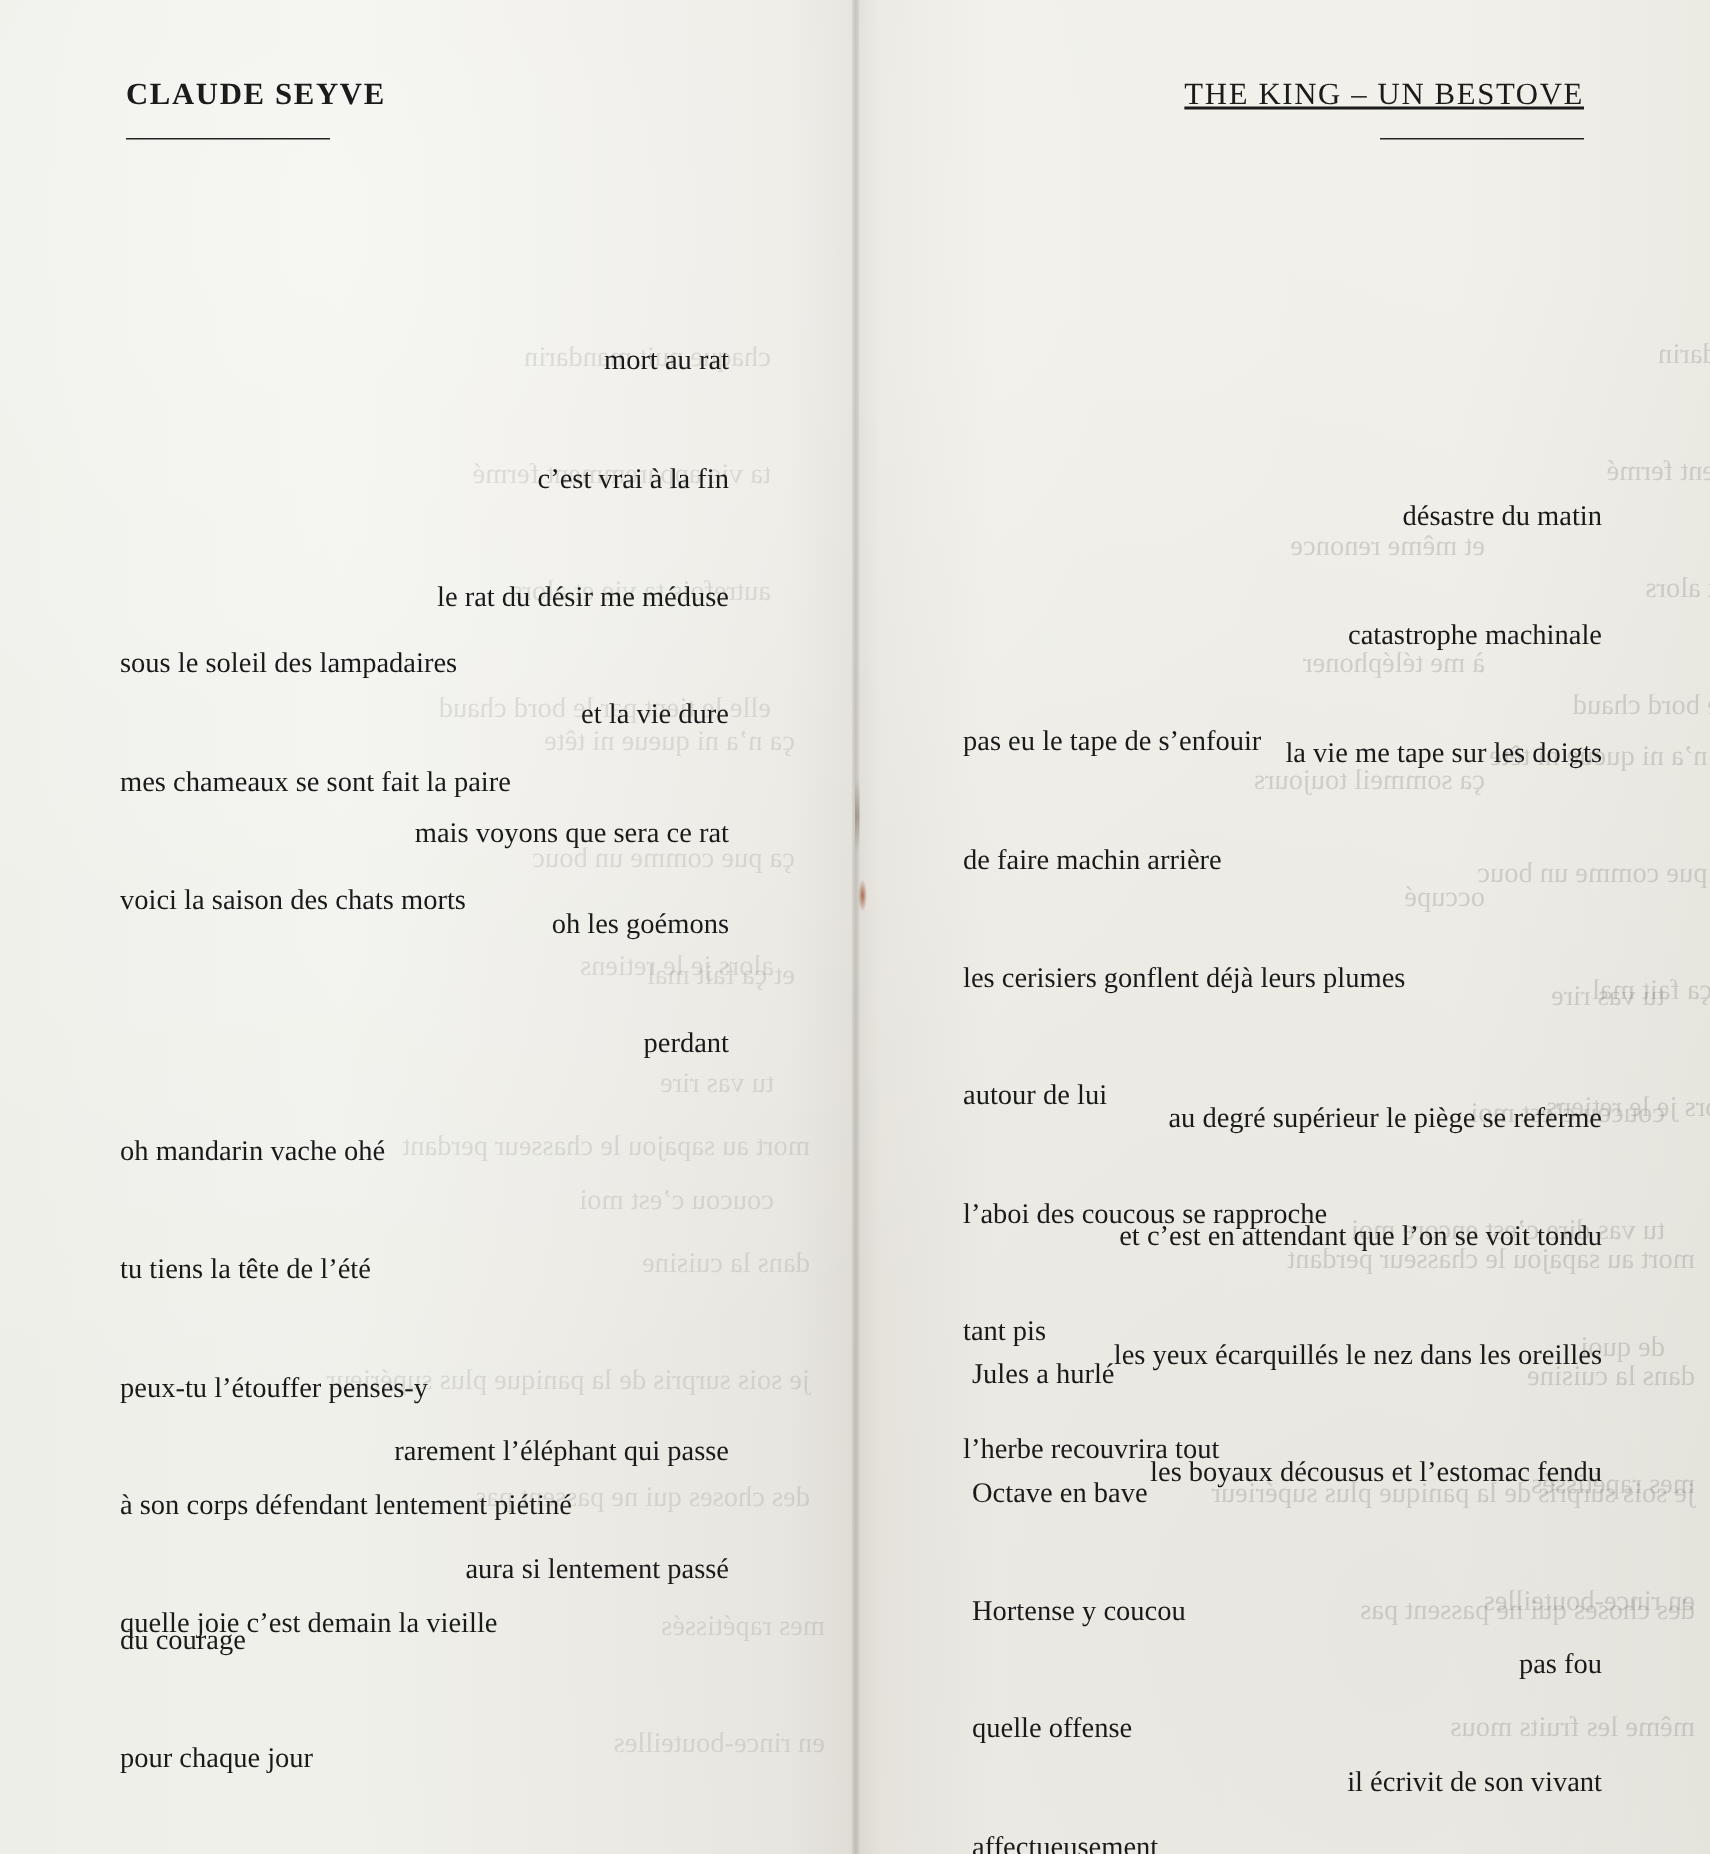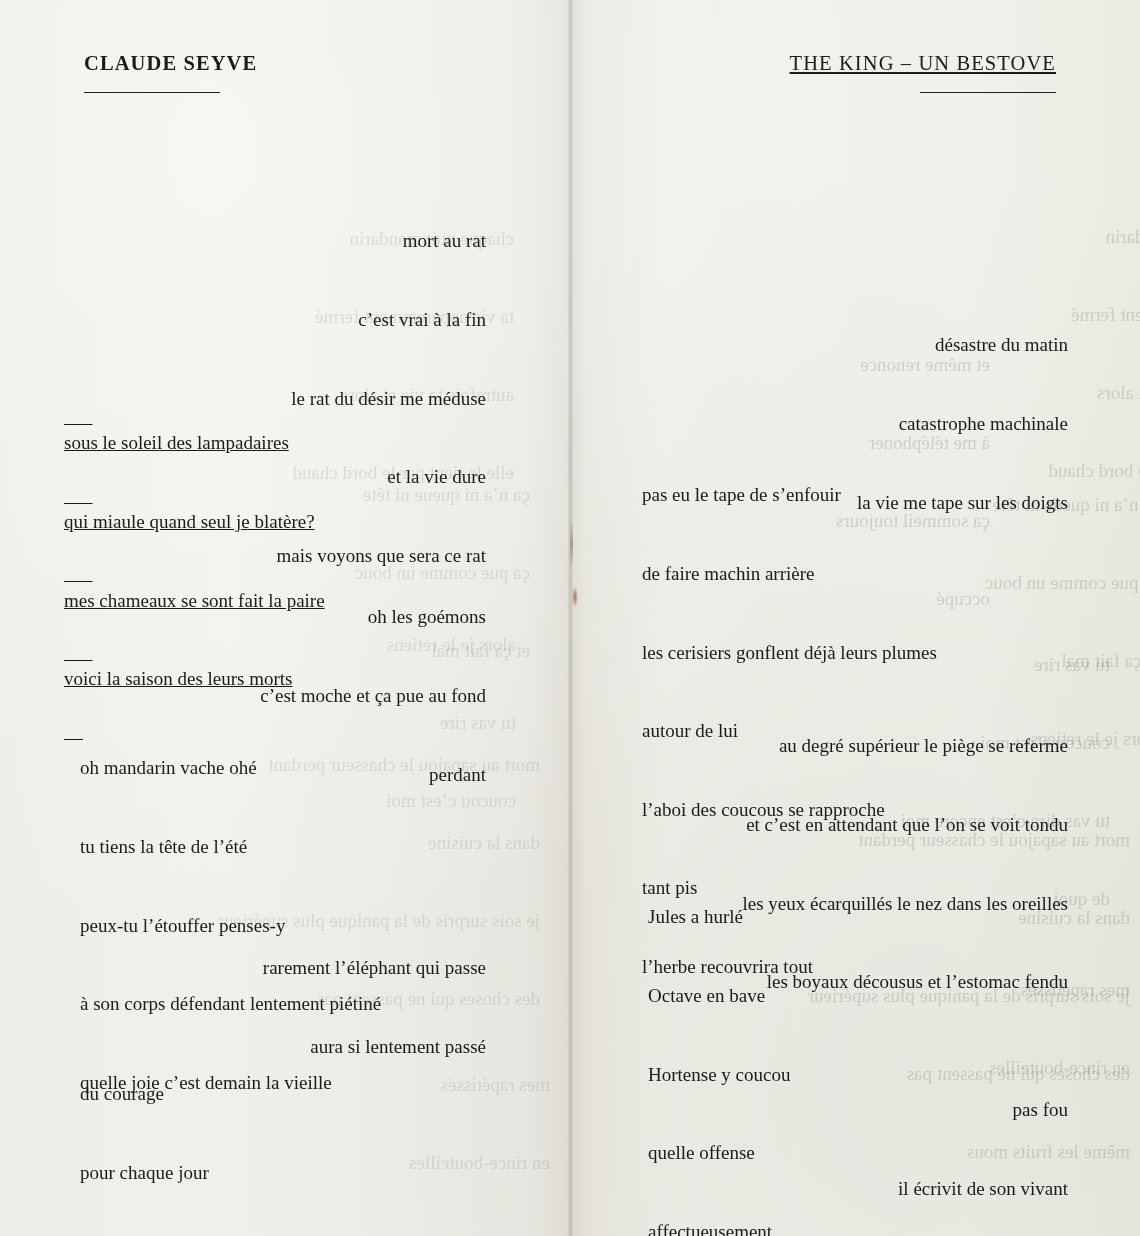--- a/index.html
+++ b/index.html
@@ -155,30 +155,28 @@
     <div class="rule rule-left"></div>
 
     <div class="stanza align-right" style="right:84px; top:176px; width:430px;">
       <span class="line">mort au rat</span>
       <span class="line">c’est vrai à la fin</span>
       <span class="line">le rat du désir me méduse</span>
       <span class="line">et la vie dure</span>
       <span class="line">mais voyons que sera ce rat</span>
     </div>
 
-    <div class="stanza align-left" style="left:64px; top:378px; width:460px;text-decoration:underline;">
+    <div class="stanza align-left" style="left:80px; top:378px; width:460px;">
       <span class="line">sous le soleil des lampadaires</span>
-      <span class="line">qui miaule quand seul je blatère?</span>
       <span class="line">mes chameaux se sont fait la paire</span>
-      <span class="line">voici la saison des leurs morts</span>
+      <span class="line">voici la saison des chats morts</span>
     </div>
 
     <div class="stanza align-right" style="right:84px; top:552px; width:460px;">
       <span class="line">oh les goémons</span>
-      <span class="line">c’est moche et ça pue au fond</span>
       <span class="line">perdant</span>
     </div>
 
     <div class="stanza align-left" style="left:80px; top:703px; width:470px;">
       <span class="line">oh mandarin vache ohé</span>
       <span class="line">tu tiens la tête de l’été</span>
       <span class="line">peux-tu l’étouffer penses-y</span>
       <span class="line">à son corps défendant lentement piétiné</span>
       <span class="line">quelle joie c’est demain la vieille</span>
     </div>

